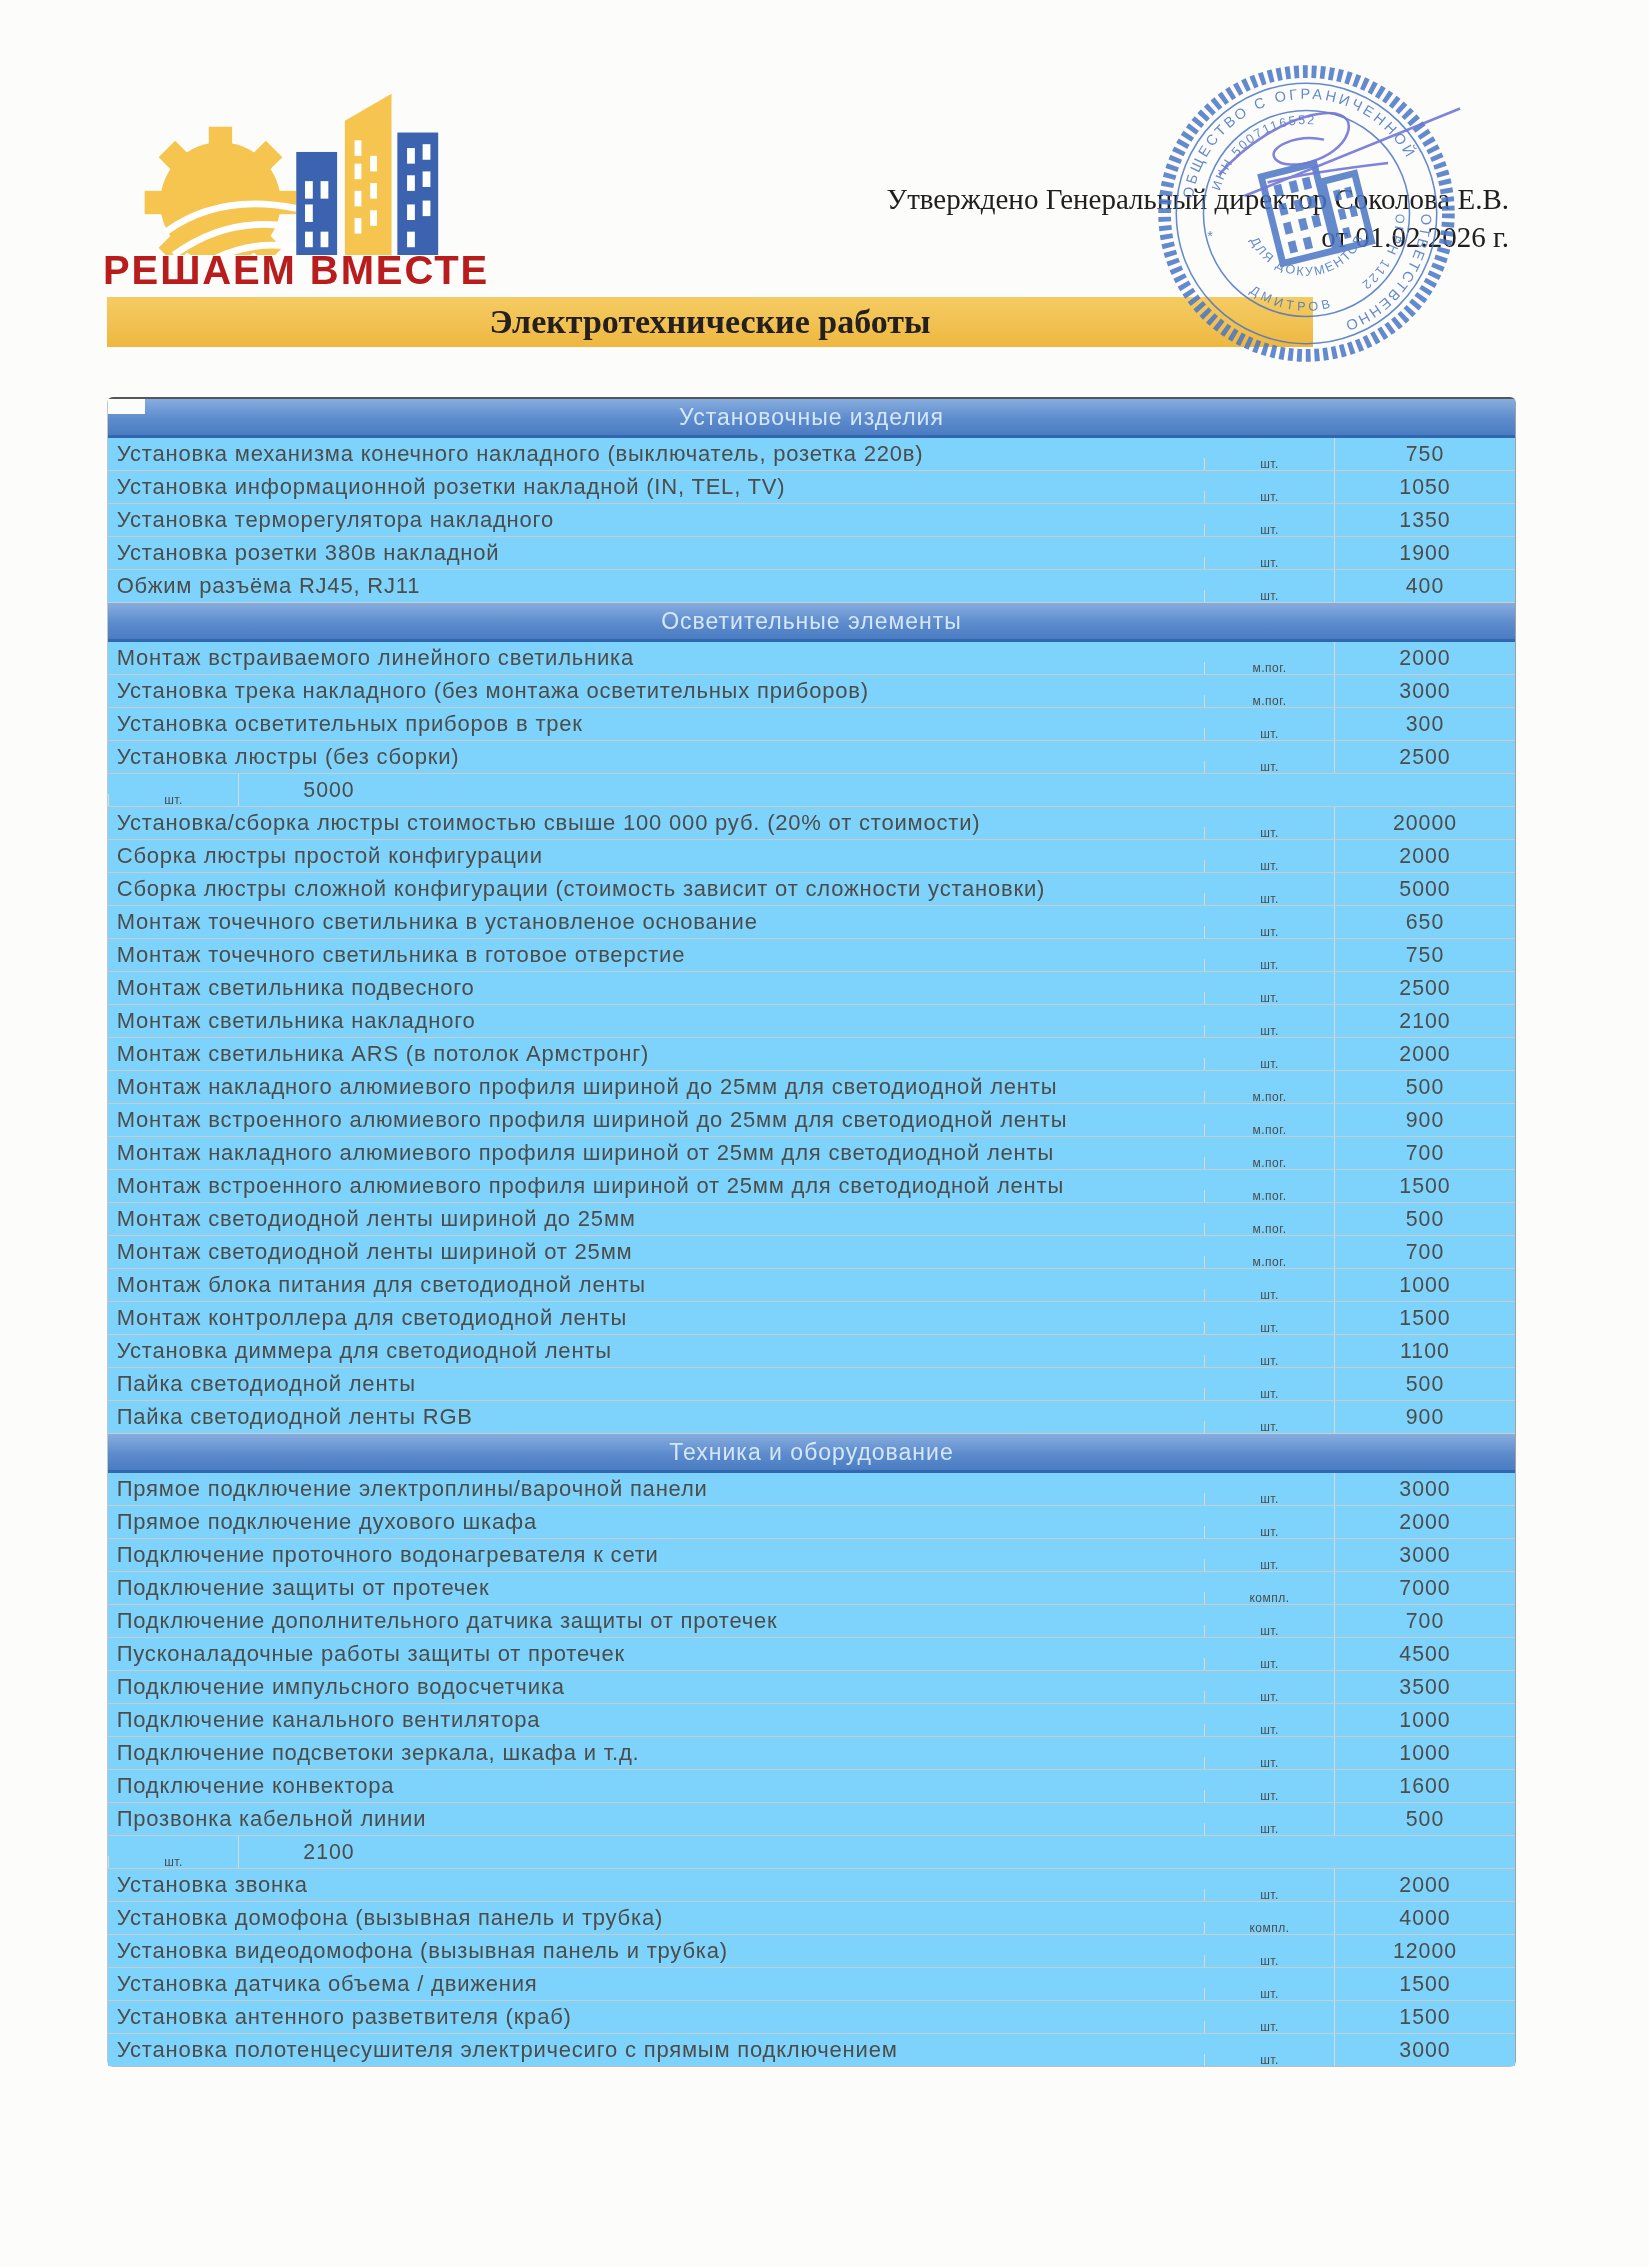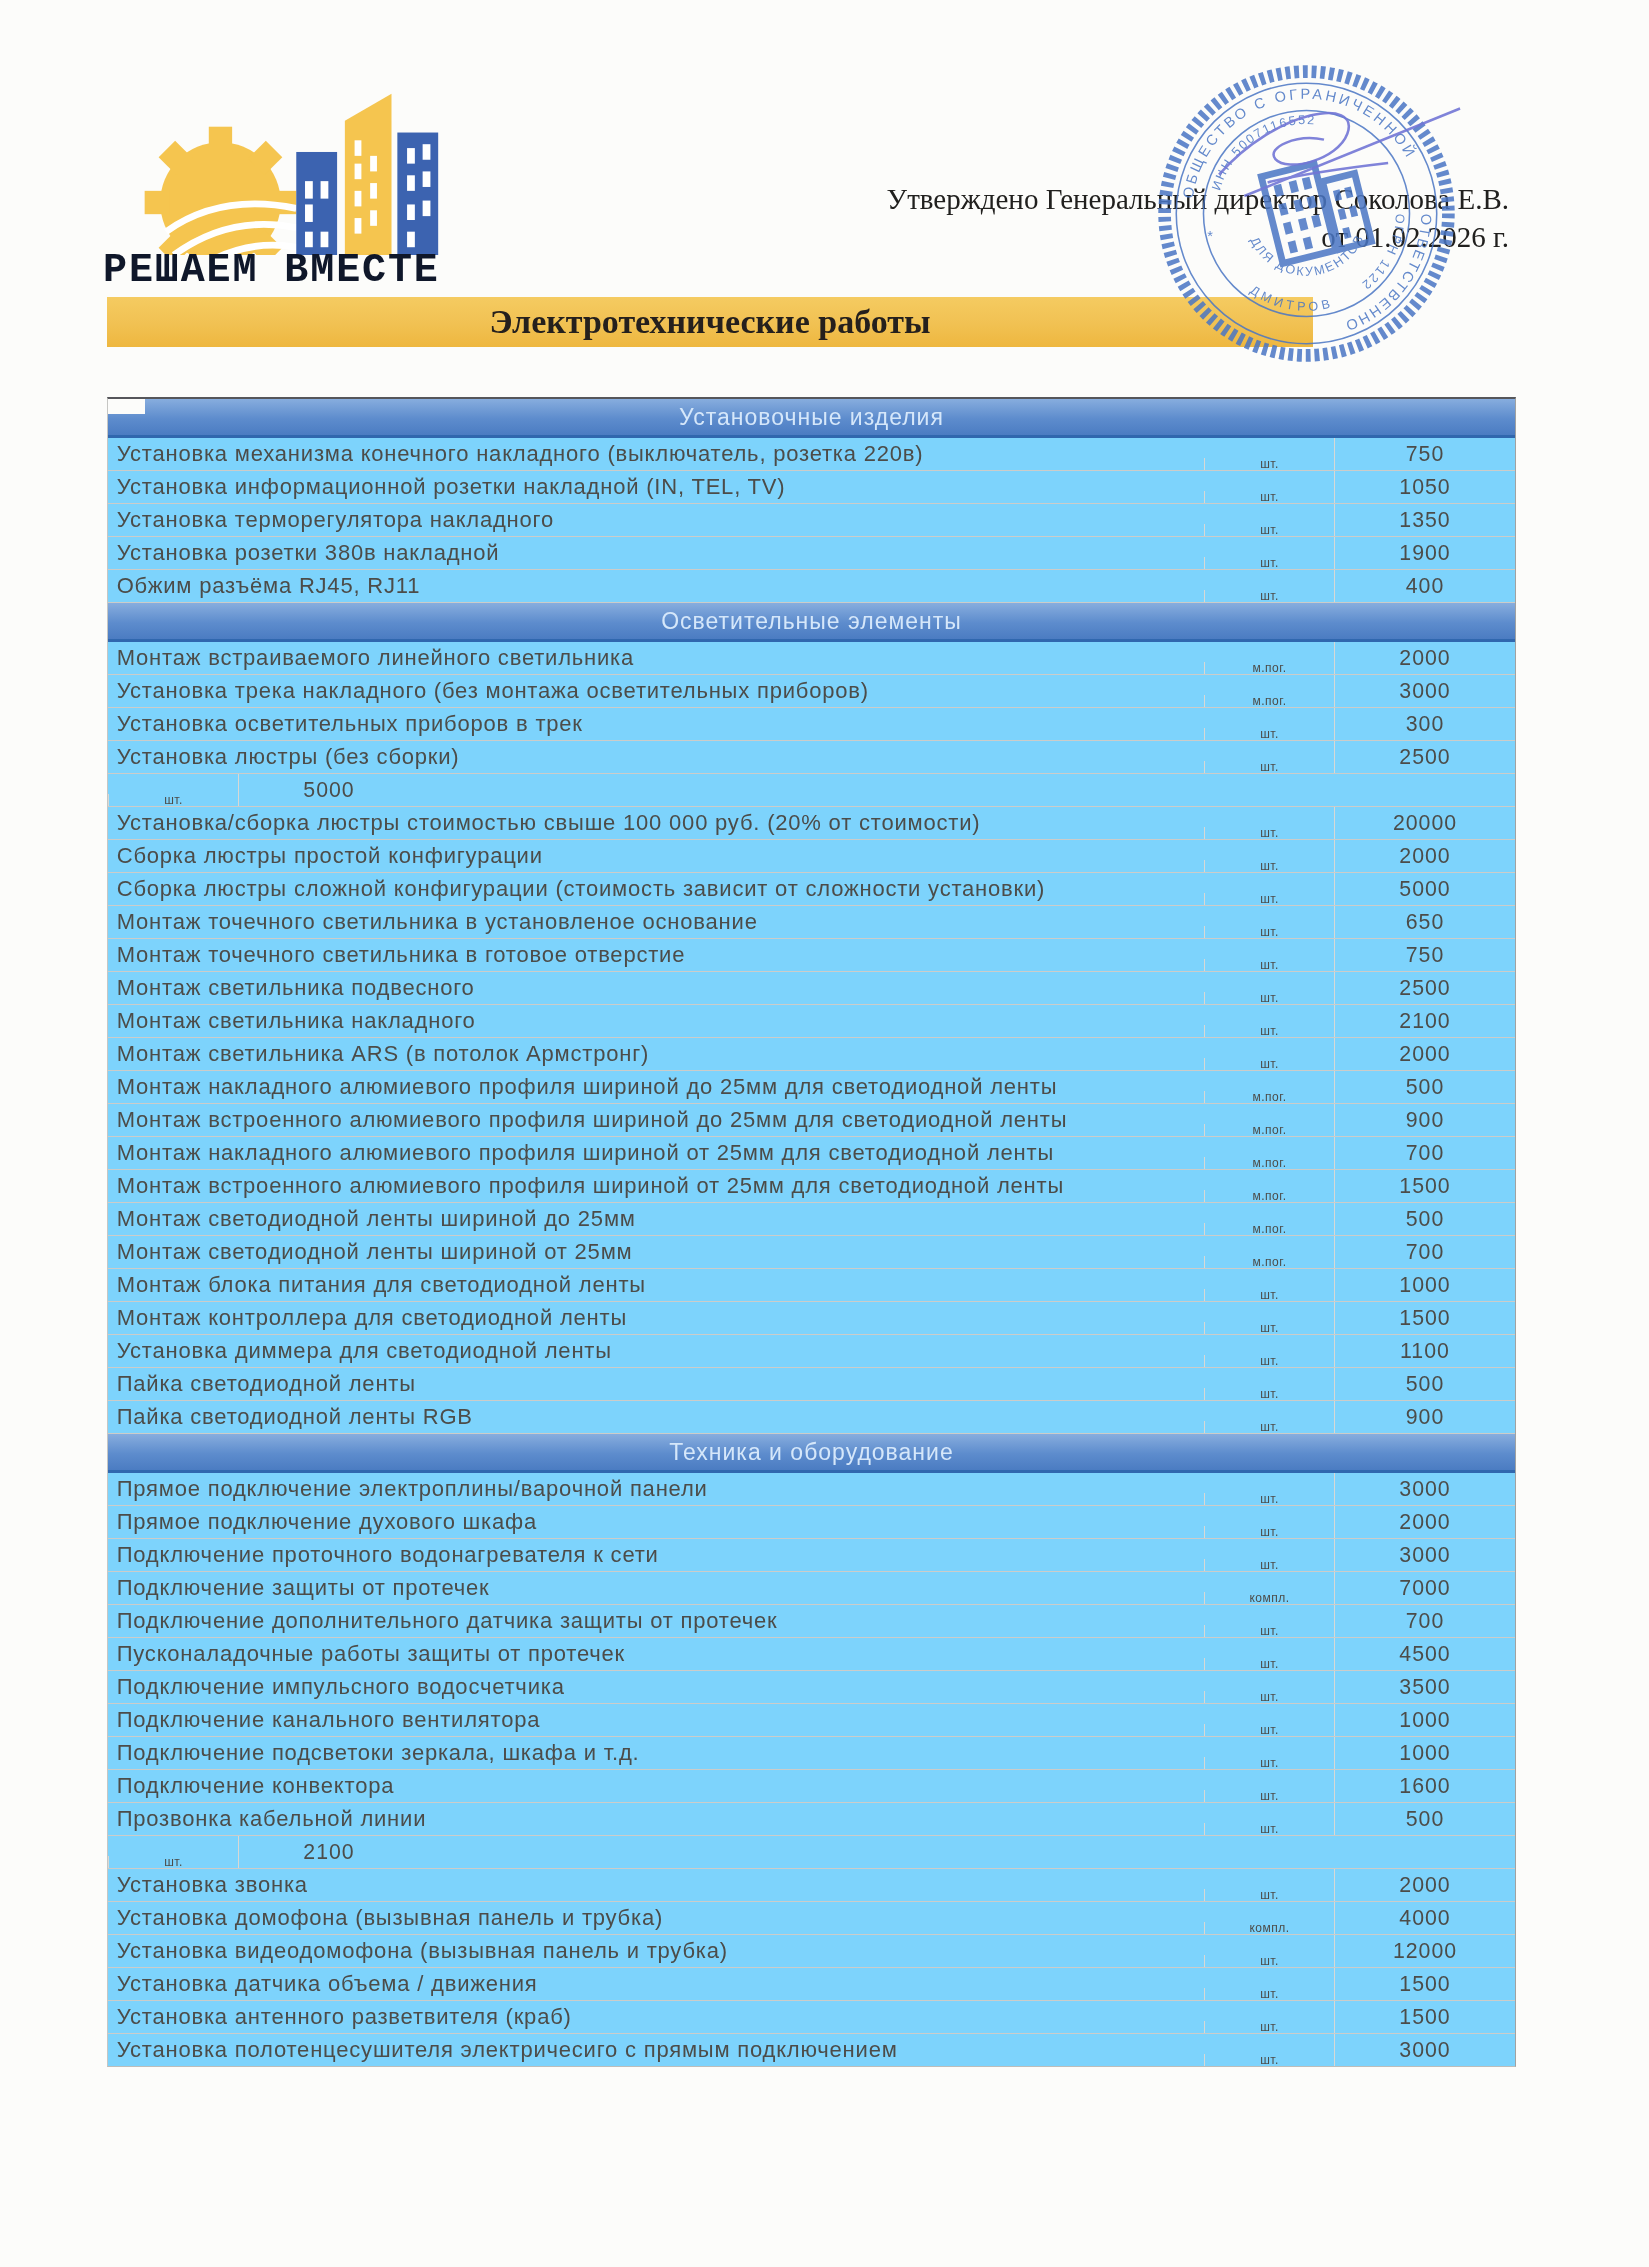--- a/index.html
+++ b/index.html
@@ -1,35 +1,35 @@
 <!DOCTYPE html>
 <html><head>
 <meta charset="utf-8">
 <style>
   html,body{margin:0;padding:0;background:#d9d9d9;}
   .page{position:relative;width:1650px;height:2268px;background:#fcfcfa;overflow:hidden;
         font-family:"Liberation Sans",sans-serif;}
   
   .logo{position:absolute;left:101px;top:47px;width:340px;height:208px;}
-  .brand{position:absolute;left:103px;top:248px;font-family:Liberation Mono, monospace;
-         font-weight:bold;font-size:40px;color:#0f172a;letter-spacing:1.9px;white-space:nowrap;}
+  .brand{position:absolute;left:103px;top:248px;font-family:Liberation Sans, sans-serif;
+         font-weight:bold;font-size:40px;color:#b91c1c;letter-spacing:1.9px;white-space:nowrap;}
   
   .approval{position:absolute;right:141px;top:180px;text-align:right;z-index:4;
             font-family:"Liberation Serif",serif;font-size:29px;color:#21201e;line-height:38px;}
   
   .title-bar{position:absolute;left:107px;top:297px;width:1206px;height:50px;z-index:3;
              background:linear-gradient(180deg,#f5cb61 0%,#f1c152 55%,#eeb73f 100%);
              display:flex;align-items:center;justify-content:center;}
   .title-bar span{font-family:"Liberation Serif",serif;font-weight:bold;font-size:34px;color:#25201d;}
   
   .stamp{position:absolute;left:1151px;top:58px;width:311px;height:311px;opacity:.85;z-index:6;}
   
   .table{position:absolute;left:107px;top:397px;width:1407px;z-index:2;
          border-top:2.9px solid #56565a;border-left:1px solid #c6c6c3;border-right:1.9px solid #a2a2a0;
-         border-bottom:1px solid #bdbdba;}
+         border-bottom:1px solid #bdbdba;border-radius:6px;}
   .sec{position:relative;height:36px;
        background:linear-gradient(180deg,#87adde 0%,#5d8ccd 55%,#4b7cc2 100%);
        border-bottom:3.9px solid #3067ae;display:flex;align-items:center;justify-content:center;}
   .sec span{font-size:23px;color:#d5e7fa;letter-spacing:1px;}
   .notch{position:absolute;left:0;top:0;width:37px;height:14.6px;background:#fcfcfa;}
   .row{display:flex;align-items:stretch;height:32px;border-bottom:1px solid #ccccc9;background:#7dd3fc;}
   .row:last-child{border-bottom:none;}
   .c-desc{flex:1;display:flex;align-items:center;padding-left:8.7px;font-size:22px;color:#4c4c49;
           letter-spacing:0.8px;white-space:nowrap;overflow:hidden;}
   .c-unit{width:129px;display:flex;align-items:center;justify-content:center;

